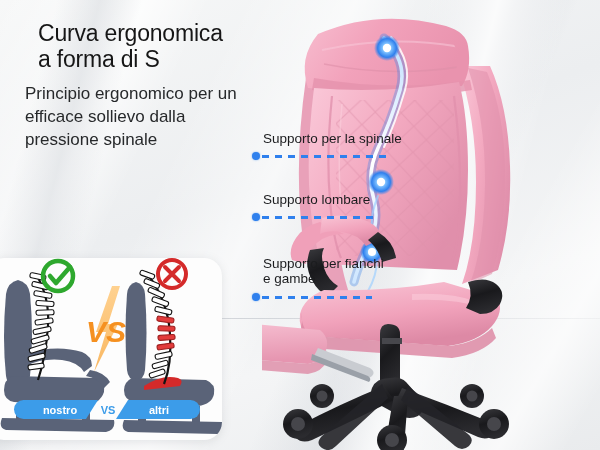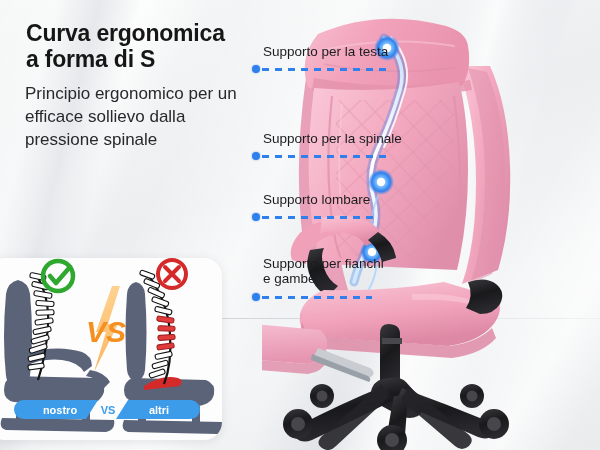--- a/index.html
+++ b/index.html
@@ -20,22 +20,22 @@
         linear-gradient(160deg,#f7f8f8 0%, #eceef0 42%, #f4f5f6 70%, #e9ebed 100%);
   }
   .bg2{position:absolute;inset:0;
       background:
         linear-gradient(104deg, rgba(200,205,210,0) 8%, rgba(198,203,209,.38) 14%, rgba(200,205,210,0) 20%),
         linear-gradient(104deg, rgba(255,255,255,0) 60%, rgba(255,255,255,.85) 70%, rgba(255,255,255,0) 80%);
   }
   .floorline{position:absolute;left:0;right:0;top:318px;height:1px;background:linear-gradient(90deg,rgba(205,208,212,0),rgba(198,202,208,.75) 40%,rgba(205,208,212,.2));}
 
   
-  .heading{position:absolute;left:26px;top:20px;width:250px;
-    font-size:23px;line-height:26px;font-weight:bold;color:#161616;letter-spacing:-.2px;}
+  .heading{position:absolute;left:38px;top:20px;width:250px;
+    font-size:23px;line-height:26px;font-weight:normal;color:#161616;letter-spacing:-.2px;}
   .subheading{position:absolute;left:25px;top:82px;width:235px;
     font-size:17px;line-height:23px;color:#27292b;}
 
   
   .callout{position:absolute;}
   .callout .ctext{font-size:13.5px;line-height:15px;color:#1b1c1e;white-space:pre-line;padding-left:11px;}
   .leader{position:absolute;left:0;height:10px;display:flex;align-items:center;}
   .leader .dot{width:8px;height:8px;border-radius:50%;background:#2f80ed;flex:0 0 auto;box-shadow:0 0 2px rgba(47,128,237,.6);}
   .leader .dash{height:3px;flex:1 1 auto;margin-left:2px;
     background-image:linear-gradient(90deg,#2f80ed 0 7px,rgba(0,0,0,0) 7px 13px);
@@ -189,27 +189,20 @@
         <circle cx="210" cy="392" r="12"></circle>
           <circle cx="210" cy="392" r="5.5" fill="#46464b"></circle>
       </g>
     </svg>
   </div>
 
   <div class="heading" style="white-space:pre-line;">Curva ergonomica
 a forma di S</div>
   <div class="subheading">Principio ergonomico per un efficace sollievo dalla pressione spinale</div>
 
-  <div class="callout" style="left:252px;top:44px;">
-    <div class="ctext">Supporto per la testa</div>
-    <div class="leader" style="top:20px;width:140px;">
-      <span class="dot"></span>
-      <span class="dash"></span>
-    </div>
-  </div>
 
   <div class="callout" style="left:252px;top:131px;">
     <div class="ctext">Supporto per la spinale</div>
     <div class="leader" style="top:20px;width:134px;">
       <span class="dot"></span>
       <span class="dash"></span>
     </div>
   </div>
 
   <div class="callout" style="left:252px;top:192px;">

